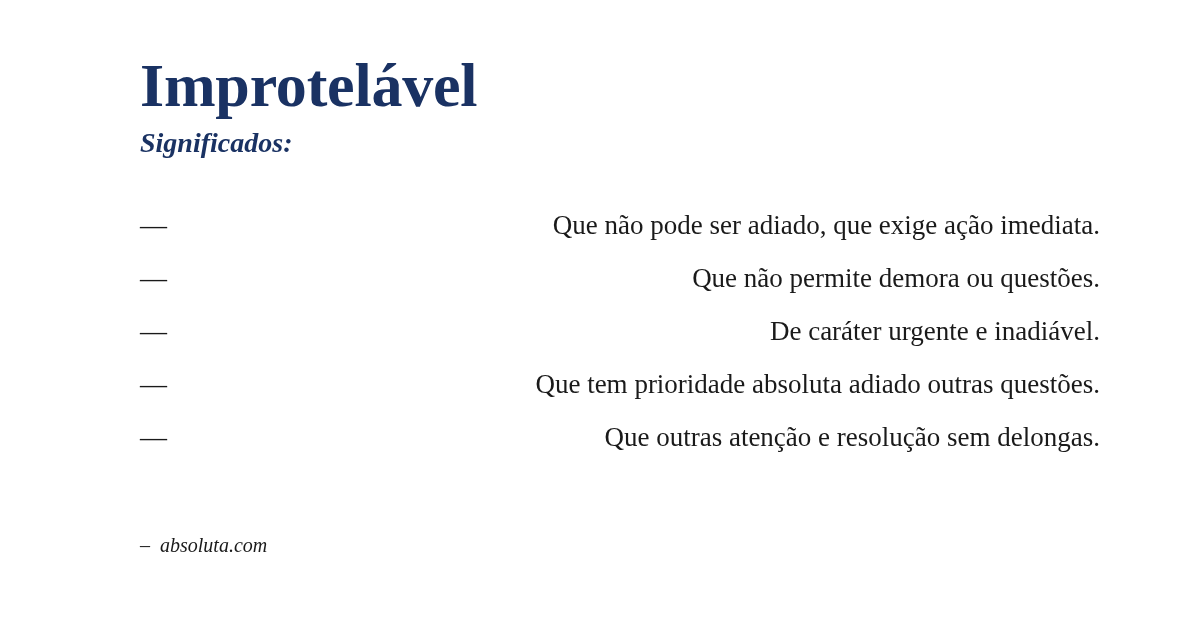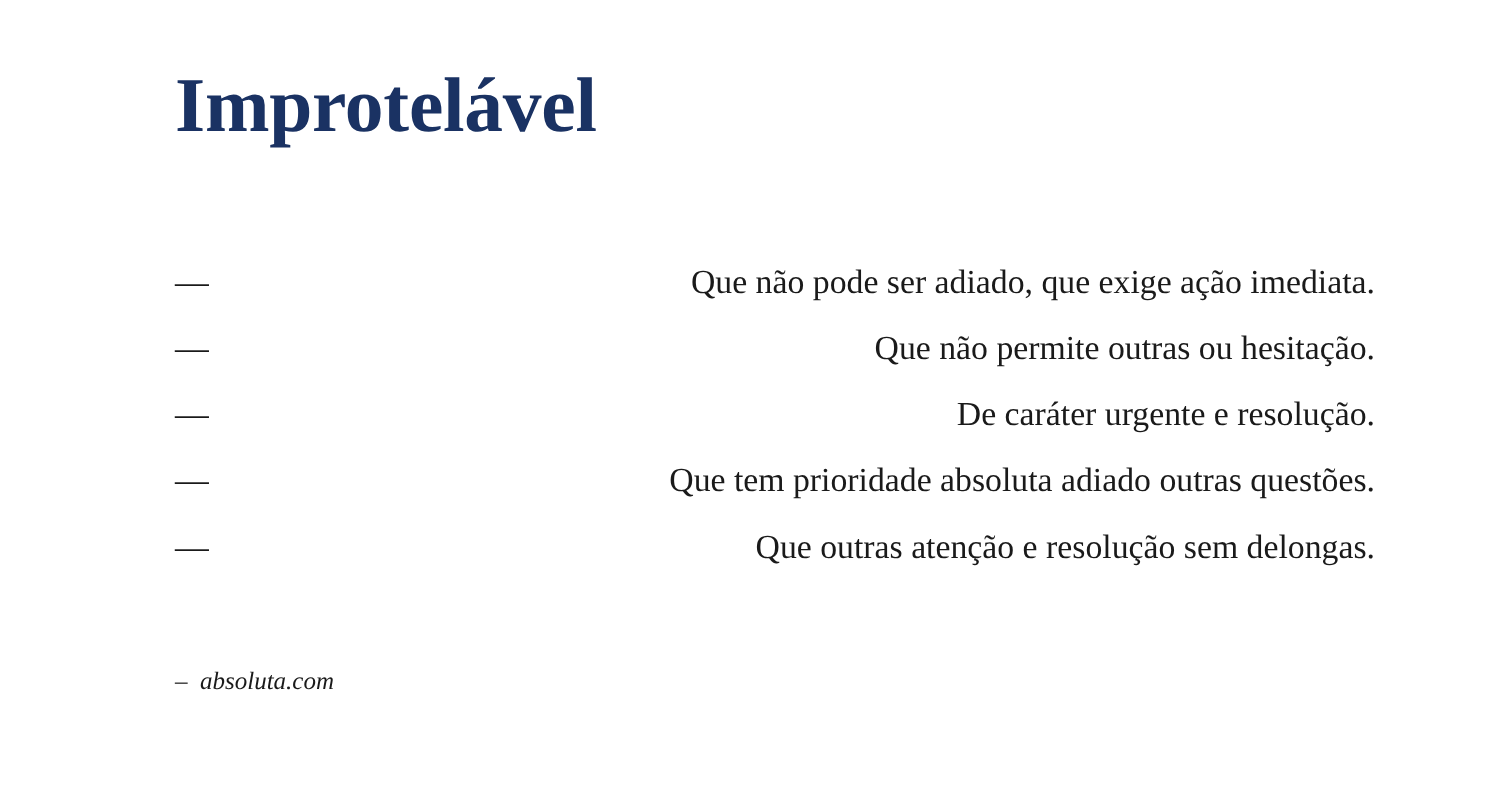--- a/index.html
+++ b/index.html
@@ -113,33 +113,34 @@
     white-space: nowrap;
   }
 </style>
 </head>
 <body>
 
 <div class="card">
 
   <h1 class="headword">Improtelável</h1>
 
+  <h2 class="subtitle">Significados:</h2>
 
   <ul class="senses">
     <li class="sense">
       <span class="sense-dash">—</span>
       <span class="sense-text">Que não pode ser adiado, que exige ação imediata.</span>
     </li>
     <li class="sense">
       <span class="sense-dash">—</span>
-      <span class="sense-text">Que não permite outras ou hesitação.</span>
+      <span class="sense-text">Que não permite demora ou questões.</span>
     </li>
     <li class="sense">
       <span class="sense-dash">—</span>
-      <span class="sense-text">De caráter urgente e resolução.</span>
+      <span class="sense-text">De caráter urgente e inadiável.</span>
     </li>
     <li class="sense">
       <span class="sense-dash">—</span>
       <span class="sense-text">Que tem prioridade absoluta adiado outras questões.</span>
     </li>
     <li class="sense">
       <span class="sense-dash">—</span>
       <span class="sense-text">Que outras atenção e resolução sem delongas.</span>
     </li>
   </ul>

